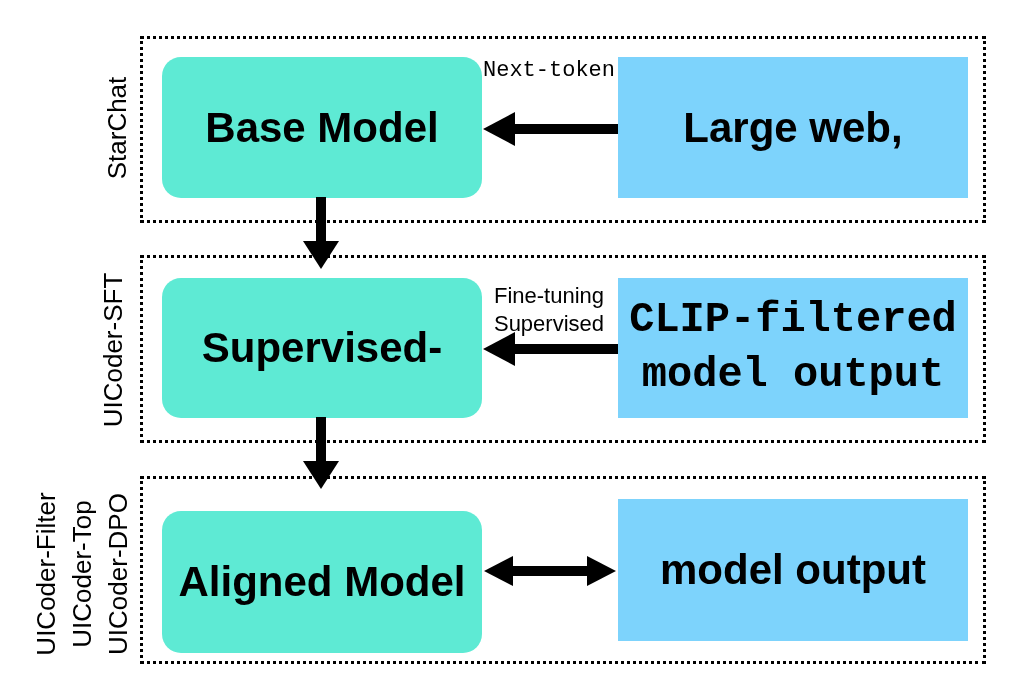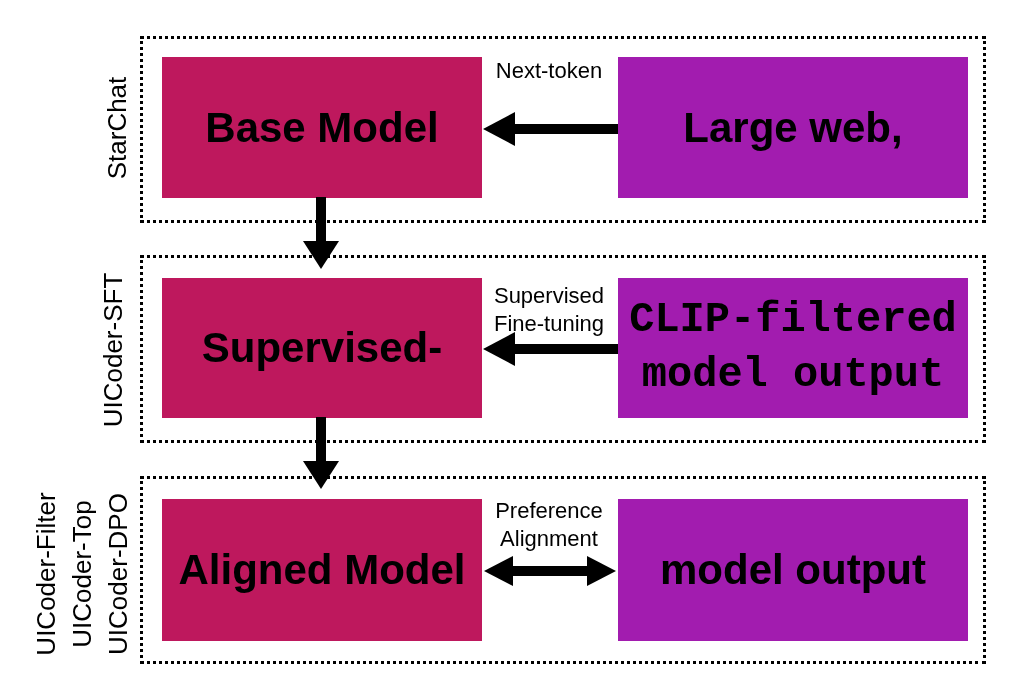--- a/index.html
+++ b/index.html
@@ -20,32 +20,33 @@
     left: 140px;
     width: 846px;
     border: 3px dotted #000000;
     box-sizing: border-box;
     background: transparent;
   }
   .model-box {
     position: absolute;
     left: 162px;
     width: 320px;
-    background: #be185d;
+    background: #5eead4;
     display: flex;
     flex-direction: column;
     align-items: center;
     justify-content: center;
     text-align: center;
+    border-radius: 19px;
   }
   .data-box {
     position: absolute;
     left: 618px;
     width: 350px;
-    background: #a21caf;
+    background: #7dd3fc;
     display: flex;
     flex-direction: column;
     align-items: center;
     justify-content: center;
     text-align: center;
   }
   .box-line {
     font-size: 42px;
     font-weight: bold;
     color: #000000;
@@ -77,21 +78,21 @@
 
 <div class="canvas">
 
   <div class="frame" style="top:36px; height:187px;"></div>
   <div class="vlabel" style="left:117px; top:128px;">StarChat</div>
 
   <div class="model-box" style="top:57px; height:141px;">
     <div class="box-line">Base Model</div>
   </div>
 
-  <div class="process-label" style="top:57px;">
+  <div class="process-label" style="top:57px;font-family:Liberation Mono, monospace;">
     <div>Next-token</div>
   </div>
 
   <svg class="arrow-svg" style="left:479px; top:107px;" width="142" height="44">
     <polygon points="4,22 36,5 36,39"></polygon>
     <rect x="32" y="17" width="108" height="10"></rect>
   </svg>
 
   <div class="data-box" style="top:57px; height:141px;">
     <div class="box-line">Large web,</div>
@@ -103,22 +104,22 @@
   </svg>
 
   <div class="frame" style="top:255px; height:188px;"></div>
   <div class="vlabel" style="left:113px; top:350px;">UICoder-SFT</div>
 
   <div class="model-box" style="top:278px; height:140px;">
     <div class="box-line">Supervised-</div>
   </div>
 
   <div class="process-label" style="top:282px;">
+    <div>Fine-tuning</div>
     <div>Supervised</div>
-    <div>Fine-tuning</div>
   </div>
 
   <svg class="arrow-svg" style="left:479px; top:327px;" width="142" height="44">
     <polygon points="4,22 36,5 36,39"></polygon>
     <rect x="32" y="17" width="108" height="10"></rect>
   </svg>
 
   <div class="data-box" style="top:278px; height:140px;font-family:Liberation Mono, monospace;">
     <div class="box-line">CLIP-filtered</div>
     <div class="box-line">model output</div>
@@ -127,28 +128,24 @@
   <svg class="arrow-svg" style="left:301px; top:417px;" width="40" height="73">
     <rect x="15" y="0" width="10" height="46"></rect>
     <polygon points="20,72 2,44 38,44"></polygon>
   </svg>
 
   <div class="frame" style="top:476px; height:188px;"></div>
   <div class="vlabel" style="left:46px; top:574px;">UICoder-Filter</div>
   <div class="vlabel" style="left:82px; top:574px;">UICoder-Top</div>
   <div class="vlabel" style="left:118px; top:574px;">UICoder-DPO</div>
 
-  <div class="model-box" style="top:499px; height:142px;">
+  <div class="model-box" style="top:511px; height:142px;">
     <div class="box-line">Aligned Model</div>
   </div>
 
-  <div class="process-label" style="top:497px;">
-    <div>Preference</div>
-    <div>Alignment</div>
-  </div>
 
   <svg class="arrow-svg" style="left:481px; top:549px;" width="138" height="44">
     <polygon points="3,22 32,7 32,37"></polygon>
     <rect x="28" y="17" width="82" height="10"></rect>
     <polygon points="135,22 106,7 106,37"></polygon>
   </svg>
 
   <div class="data-box" style="top:499px; height:142px;">
     <div class="box-line">model output</div>
   </div>

